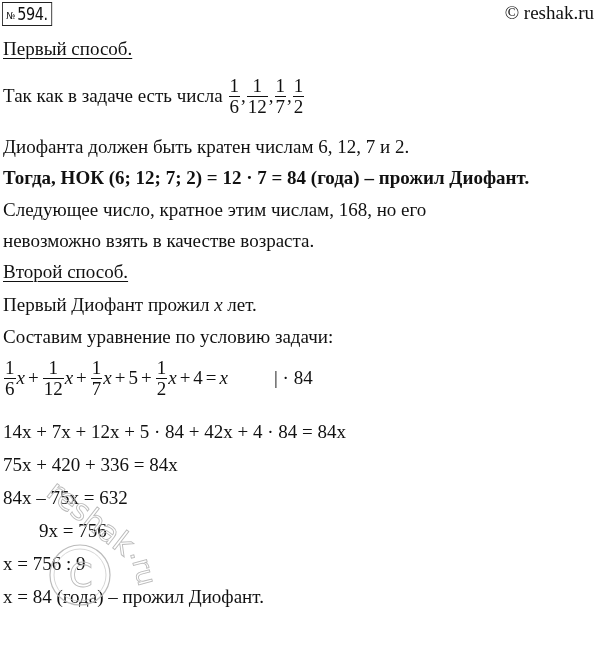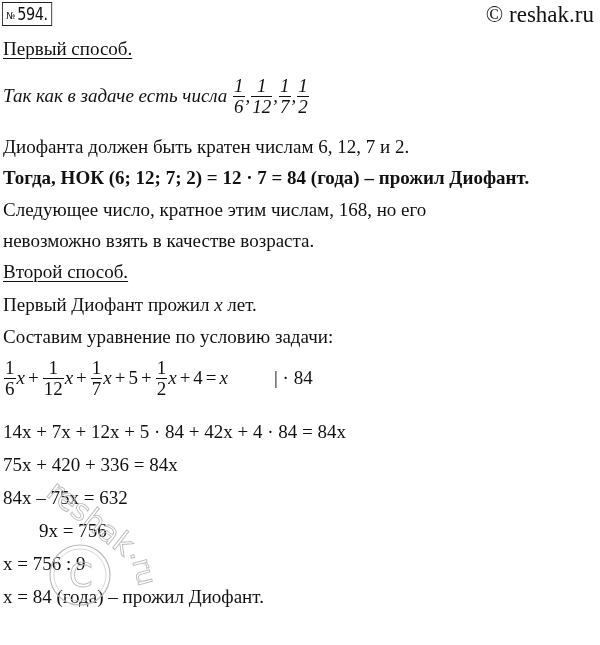--- a/index.html
+++ b/index.html
@@ -40,21 +40,21 @@
     }
     .num-box .no {
       font-size: 10px;
       margin-right: 3px;
       margin-top: 3px;
     }
     .copyright {
       position: absolute;
       right: 6px;
       top: 2px;
-      font-size: 23px;
+      font-size: 19px;
     }
     .heading {
       text-decoration: underline;
       text-underline-offset: 3px;
       text-decoration-thickness: 1px;
     }
     .frac {
       display: inline-flex;
       flex-direction: column;
       align-items: center;
@@ -81,21 +81,21 @@
 <body>
 
 <div class="num-box">
   <span class="no">№</span>
   <span>594.</span>
 </div>
 <div class="copyright">© reshak.ru</div>
 
 <div class="line heading" style="top:38px;">Первый способ.</div>
 
-<div class="line" style="top:74px; line-height:44px;font-style:italic;">
+<div class="line" style="top:74px; line-height:44px;">
   <span>Так как в задаче есть числа</span>
   <span class="frac">
       <span class="n">1</span>
       <span class="d">6</span>
     </span>,<span class="frac">
       <span class="n">1</span>
       <span class="d">12</span>
     </span>,<span class="frac">
       <span class="n">1</span>
       <span class="d">7</span>

